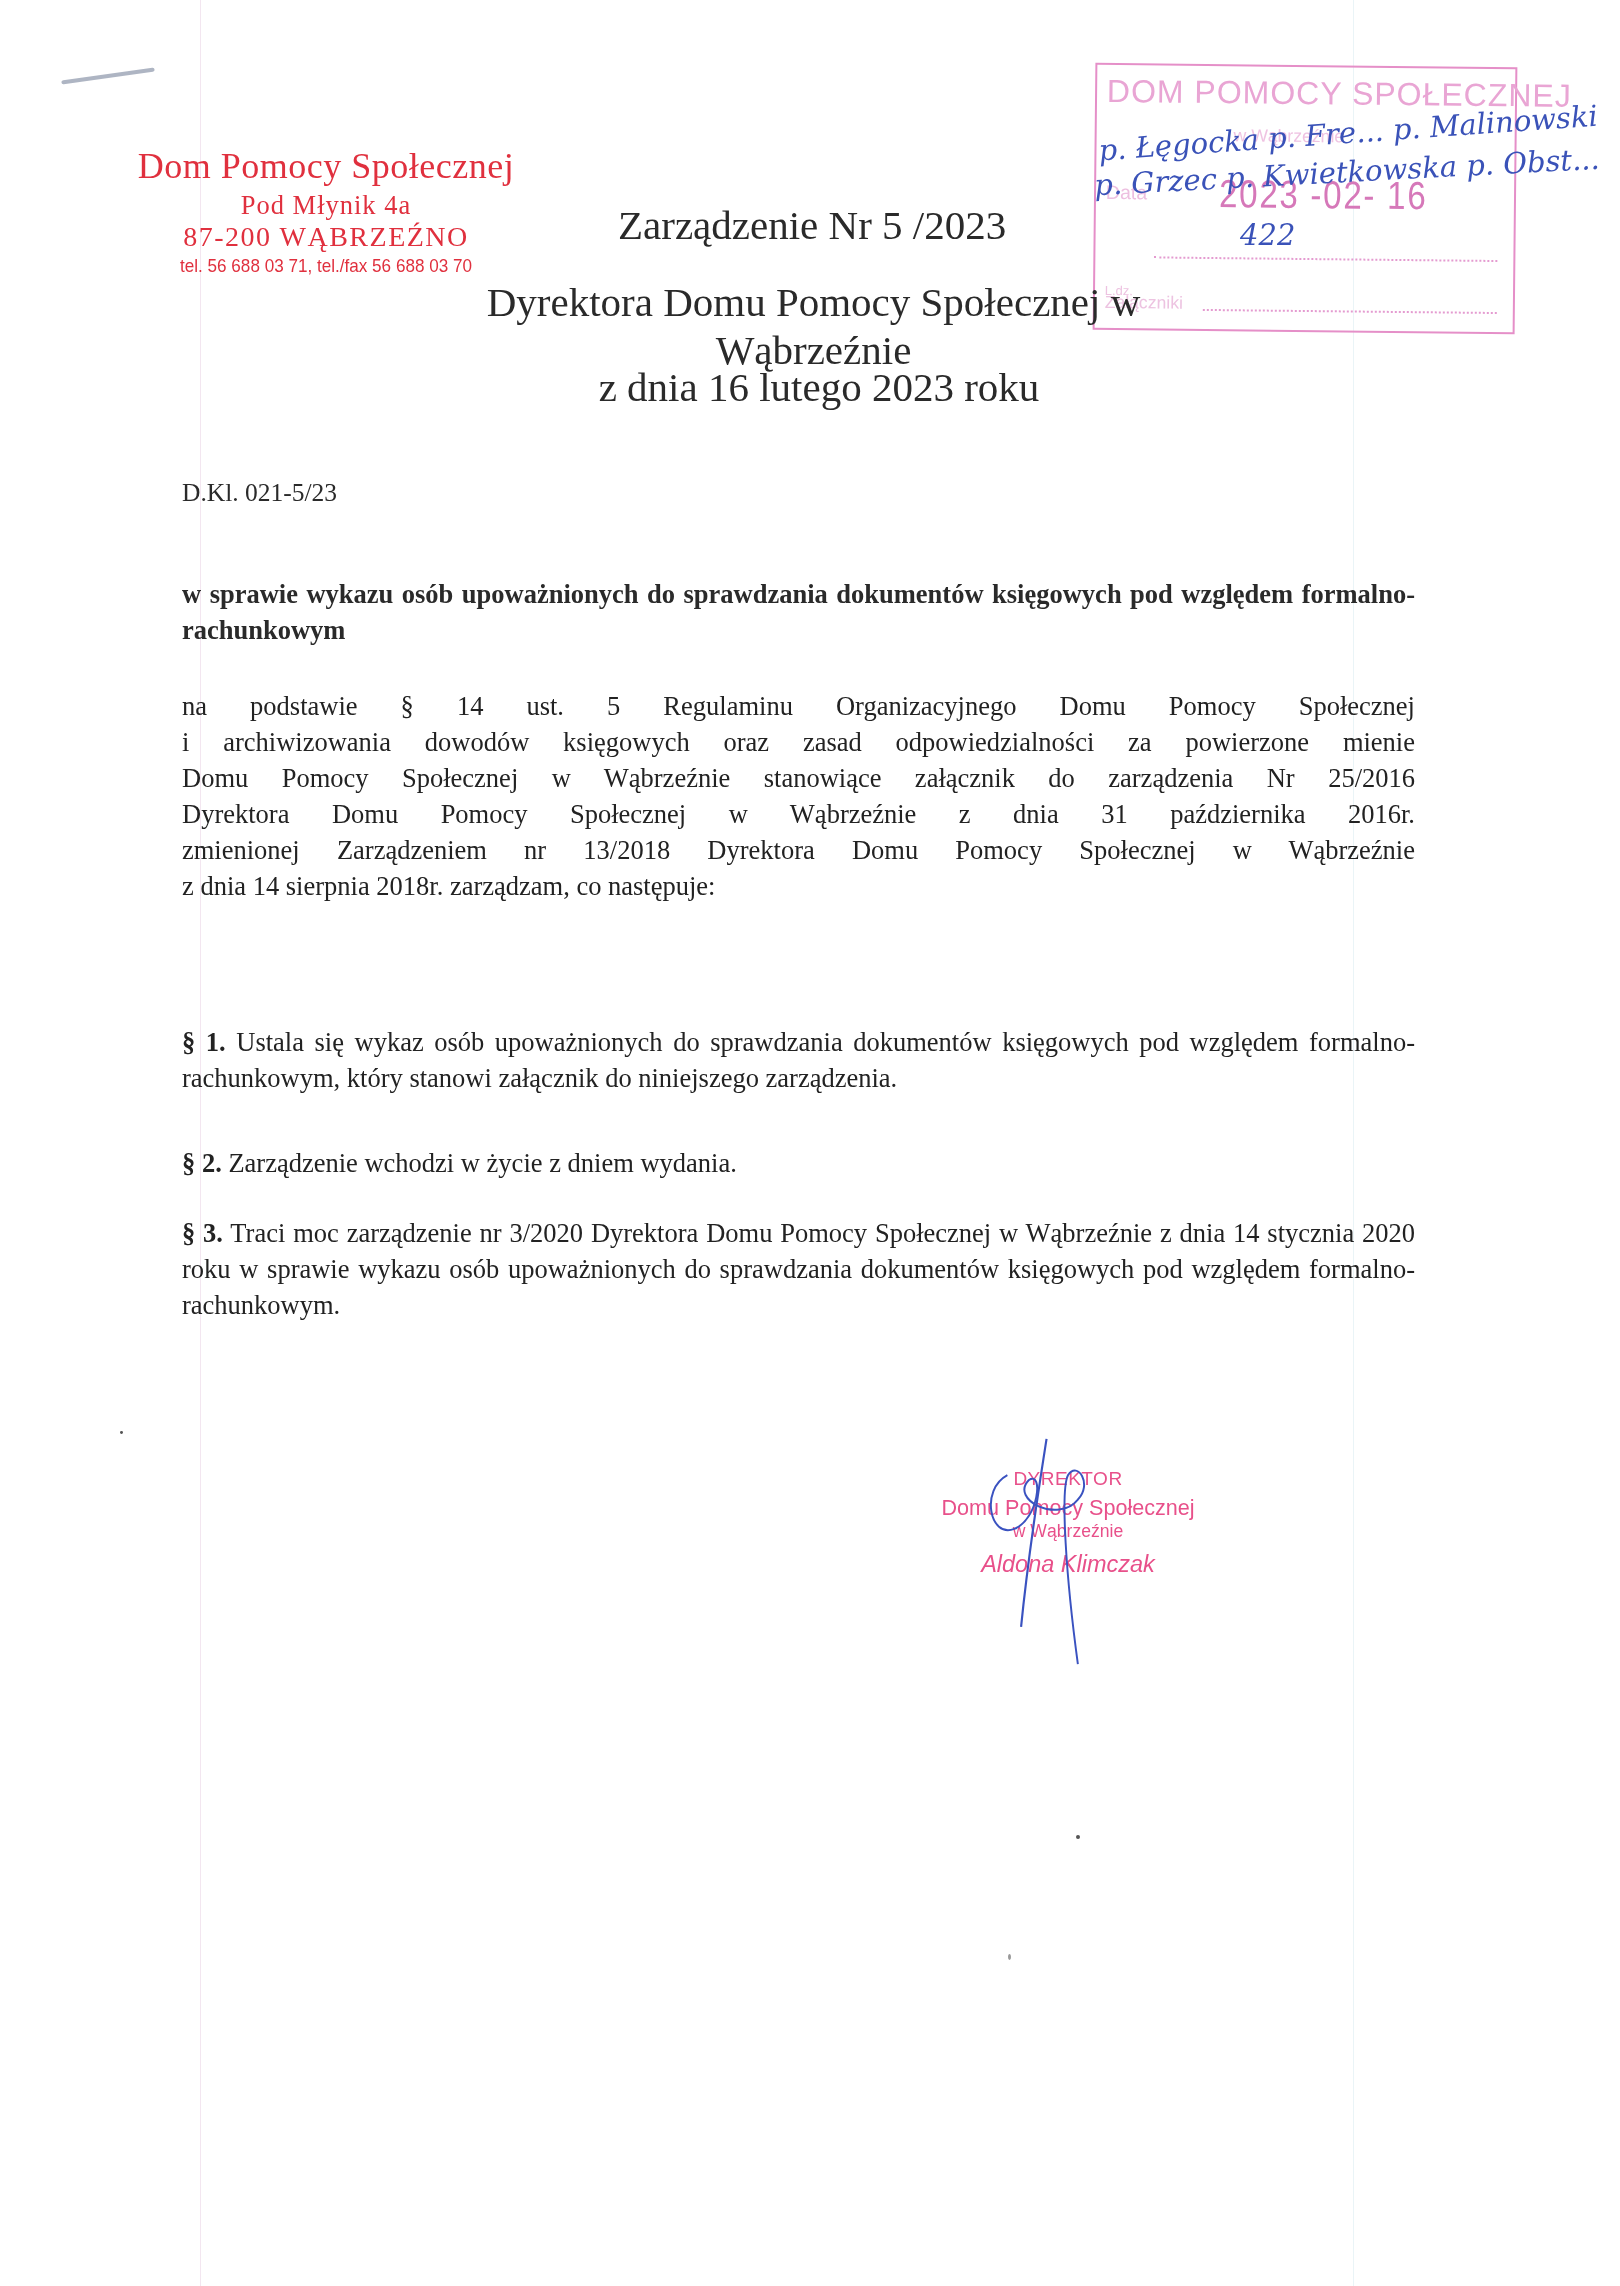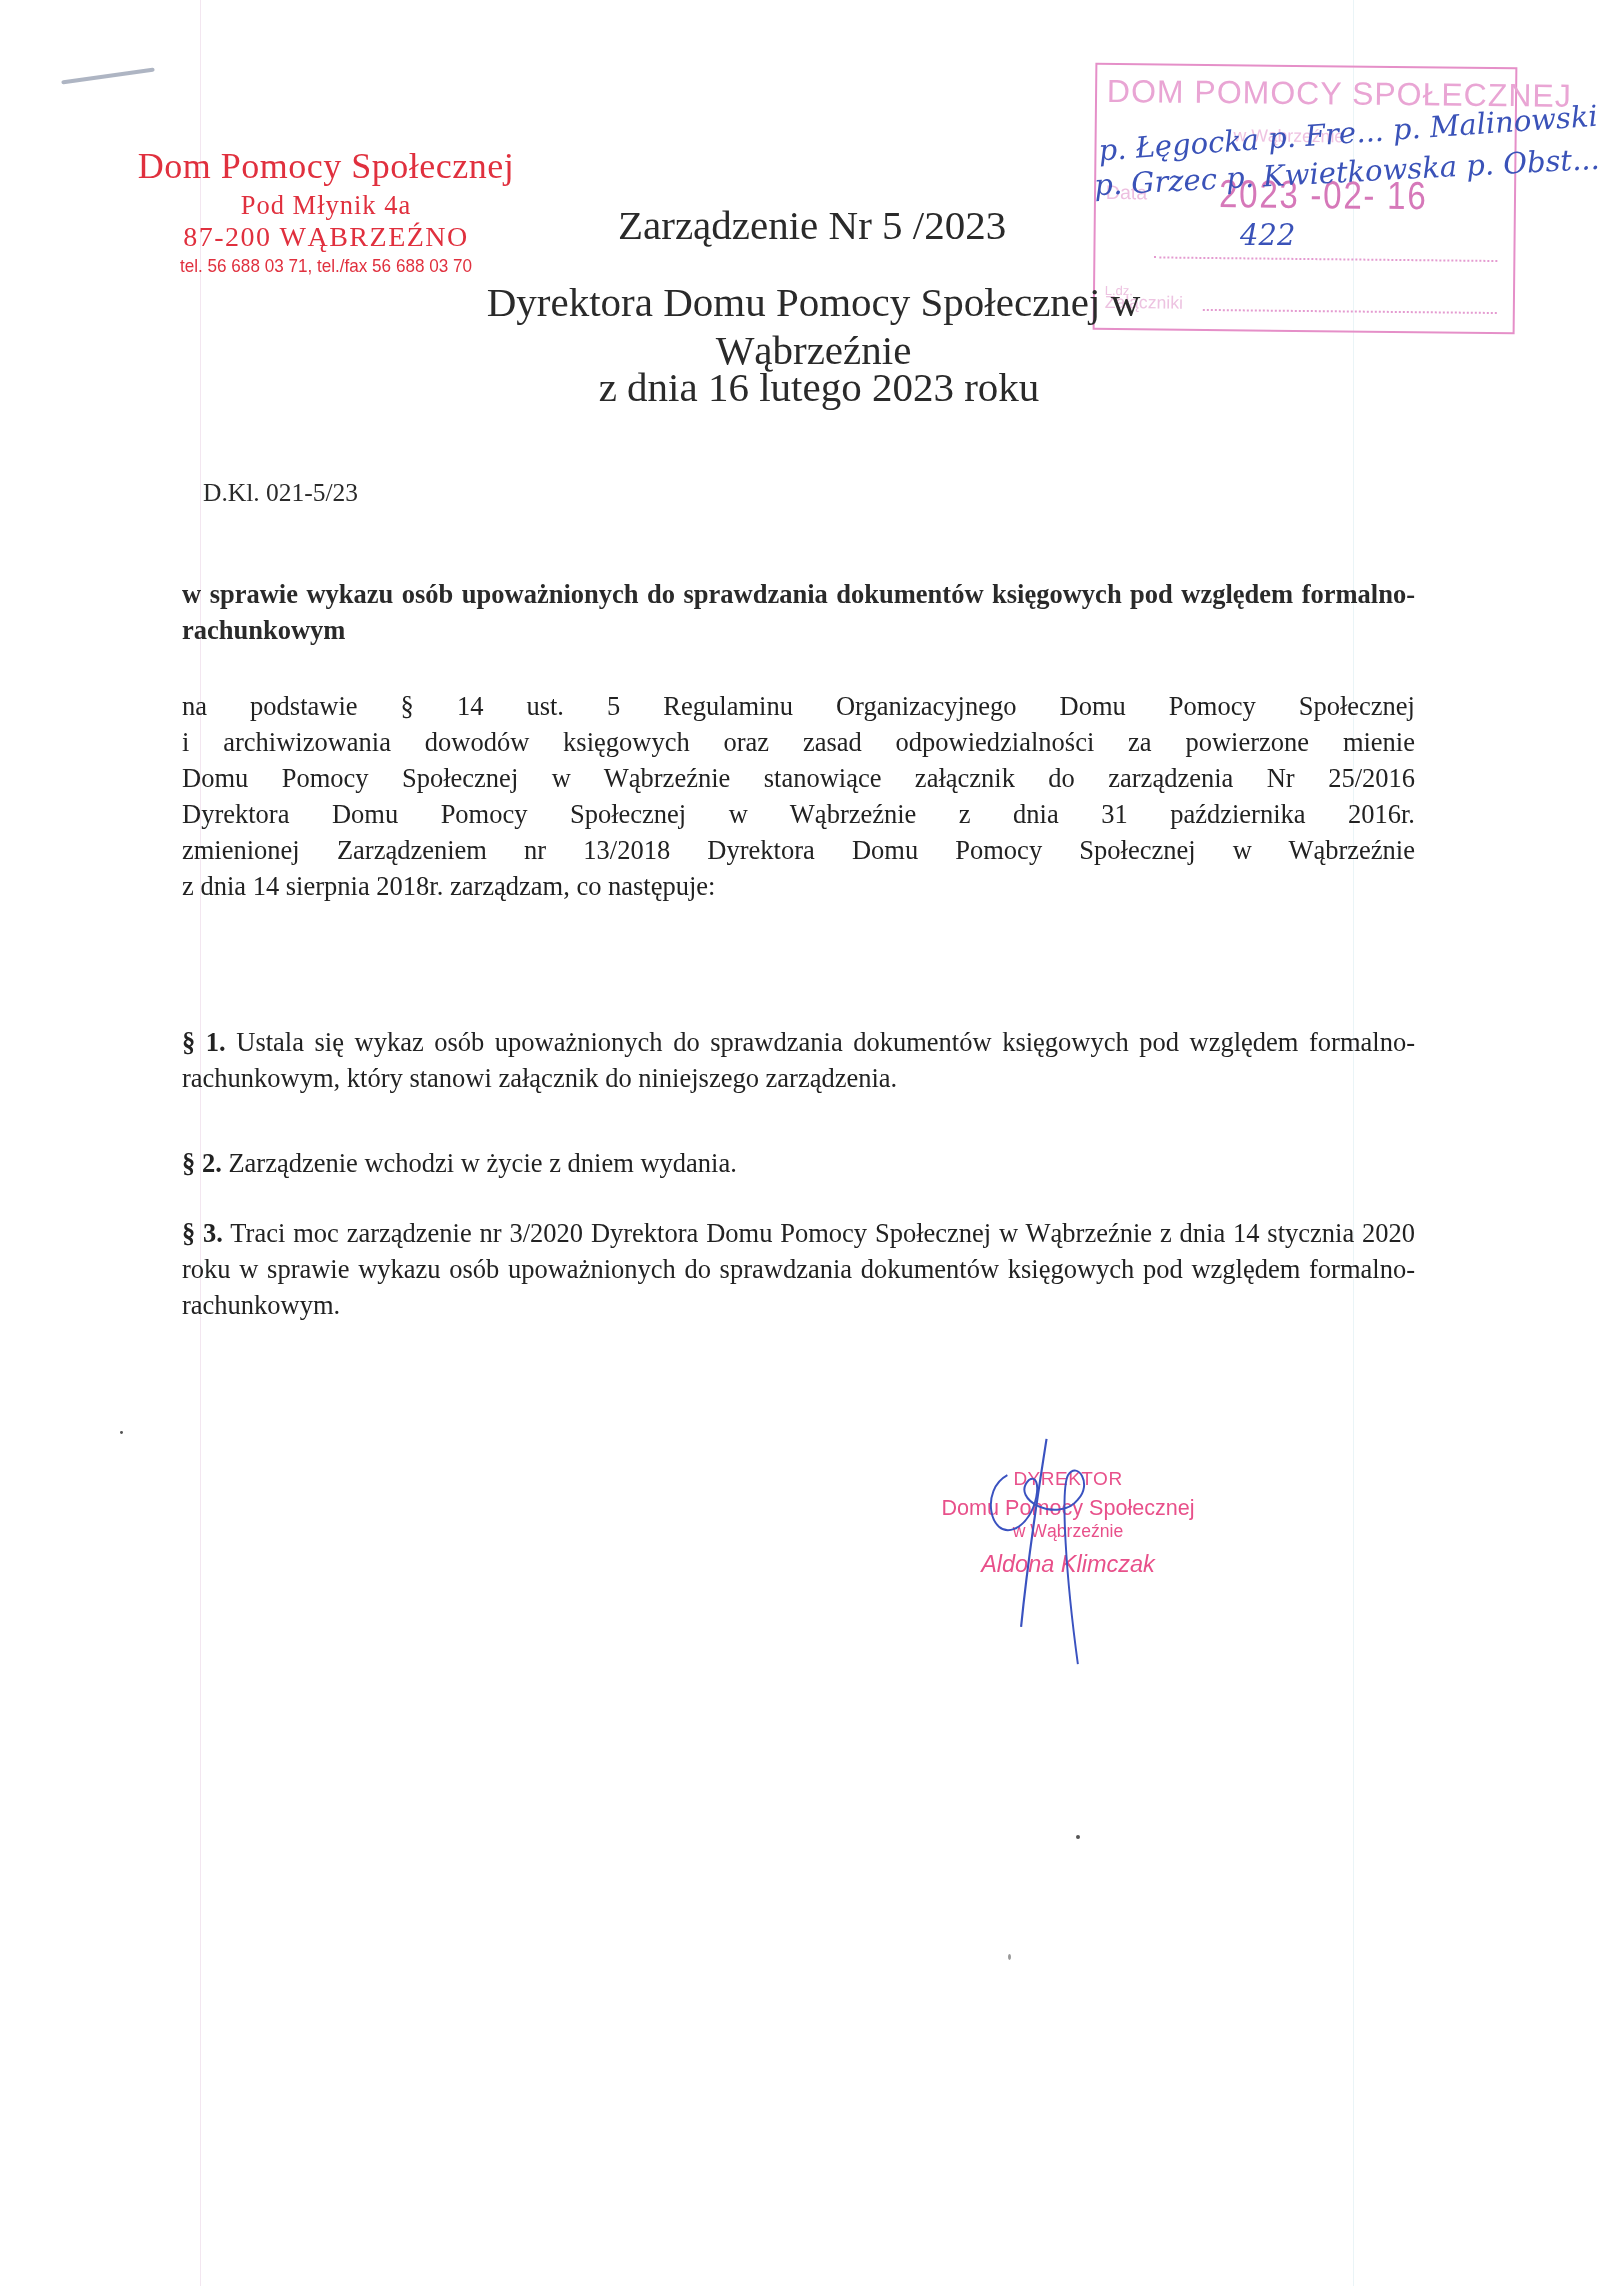--- a/index.html
+++ b/index.html
@@ -34,21 +34,21 @@
   .hw-line1 { left: 1098px; top: 116px; font-size: 29px; transform: rotate(-4deg); white-space: nowrap; }
   .hw-line2 { left: 1094px; top: 155px; font-size: 29px; transform: rotate(-3deg); white-space: nowrap; }
   .hw-num { left: 1240px; top: 218px; font-size: 29px; }
 
   
   .h1 { position: absolute; left: 0; width: 1620px; text-align: center; font-weight: normal; font-size: 41px; color: #2a2a2a; }
   .h-title { top: 201px; left: 412px; width: 814px; text-align: left; padding-left: 206px; box-sizing: border-box; }
   .h-director { top: 278px; left: 392px; width: 843px; text-align: center; }
   .h-date { top: 363px; left: 412px; width: 814px; text-align: center; }
 
-  .ref { position: absolute; left: 182px; top: 478px; font-size: 25.5px; color: #2a2a2a; margin-left: 21px; }
+  .ref { position: absolute; left: 182px; top: 478px; font-size: 25.5px; color: #2a2a2a; }
 
   .subject { position: absolute; left: 182px; top: 576px; width: 1233px; font-weight: bold; font-size: 26.5px; line-height: 36px; text-align: justify; text-align-last: left; color: #2a2a2a; }
 
   .body-par { position: absolute; left: 182px; width: 1233px; font-size: 26.5px; line-height: 36px; text-align: justify; color: #222222; }
   .basis { top: 688px; }
   .basis .line { display: block; text-align: justify; text-align-last: justify; white-space: nowrap; }
   .basis .line.last { text-align-last: left; }
   .par1 { top: 1024px; }
   .par2 { top: 1145px; }
   .par3 { top: 1215px; }

